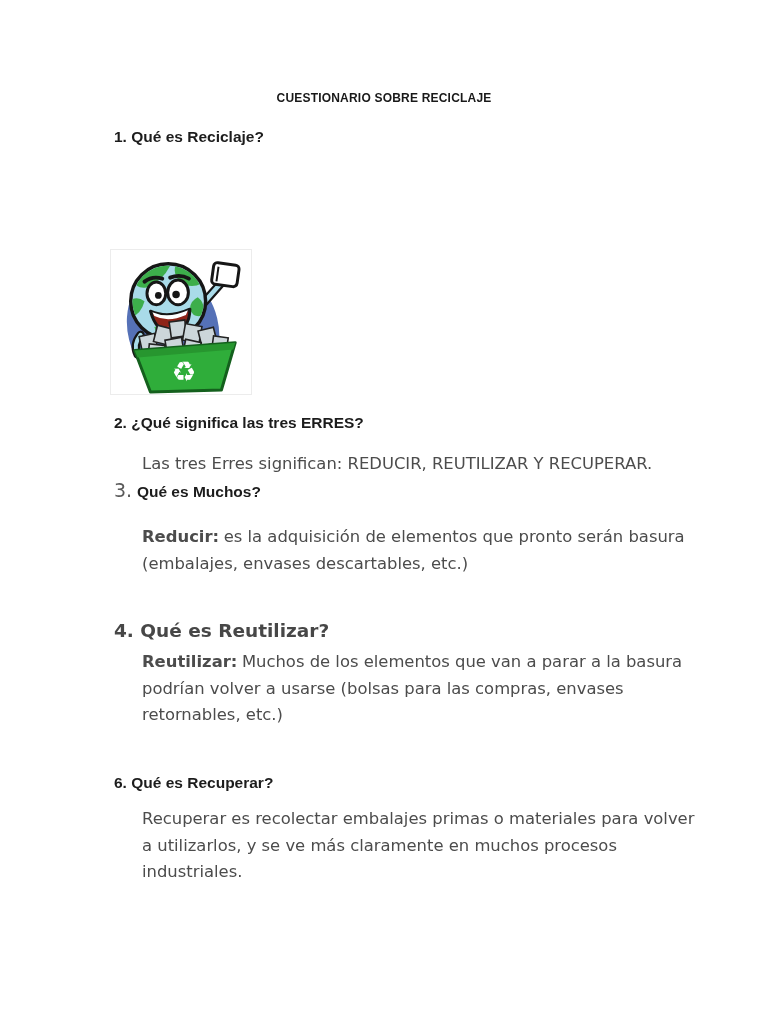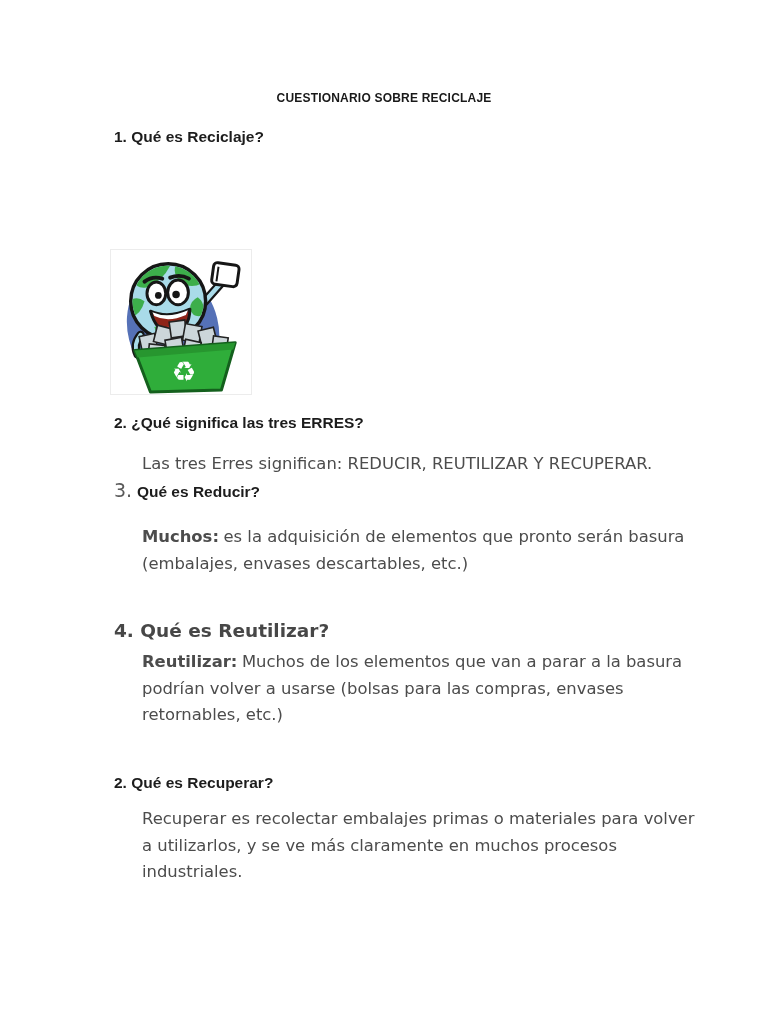--- a/index.html
+++ b/index.html
@@ -127,30 +127,30 @@
         <text x="74" y="133" text-anchor="middle" font-size="28" fill="#ffffff" font-family="DejaVu Sans, sans-serif">♻</text>
       </g>
     </svg>
   </div>
 
   <div class="q-heading" style="top:414px">2. ¿Qué significa las tres ERRES?</div>
 
   <div class="answer-gray" style="top:451px">Las tres Erres significan: REDUCIR, REUTILIZAR Y RECUPERAR.</div>
 
   <div class="q-heading" style="top:479px">
-    <span class="h-num">3.</span><span class="h-rest">Qué es Reducir?</span>
+    <span class="h-num">3.</span><span class="h-rest">Qué es Muchos?</span>
   </div>
 
   <div class="answer-gray" style="top:524px">
-    <span class="lead">Muchos:</span><span>es la adquisición de elementos que pronto serán basura (embalajes, envases descartables, etc.)</span>
+    <span class="lead">Reducir:</span><span>es la adquisición de elementos que pronto serán basura (embalajes, envases descartables, etc.)</span>
   </div>
 
   <div class="q-heading gray" style="top:620px">4. Qué es Reutilizar?</div>
 
   <div class="answer-gray" style="top:649px">
     <span class="lead">Reutilizar:</span><span>Muchos de los elementos que van a parar a la basura podrían volver a usarse (bolsas para las compras, envases retornables, etc.)</span>
   </div>
 
-  <div class="q-heading" style="top:774px">2. Qué es Recuperar?</div>
+  <div class="q-heading" style="top:774px">6. Qué es Recuperar?</div>
 
   <div class="answer-gray" style="top:806px">Recuperar es recolectar embalajes primas o materiales para volver a utilizarlos, y se ve más claramente en muchos procesos industriales.</div>
 
 </div>
 
 </body></html>

